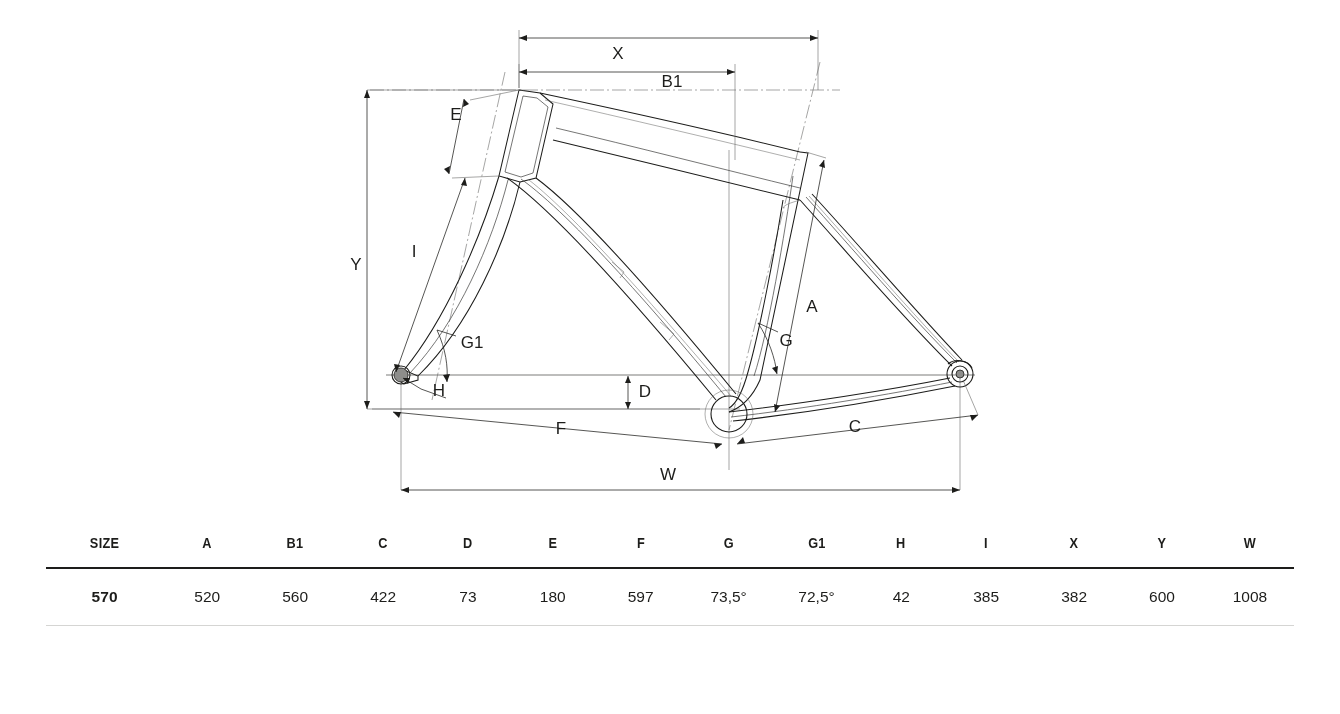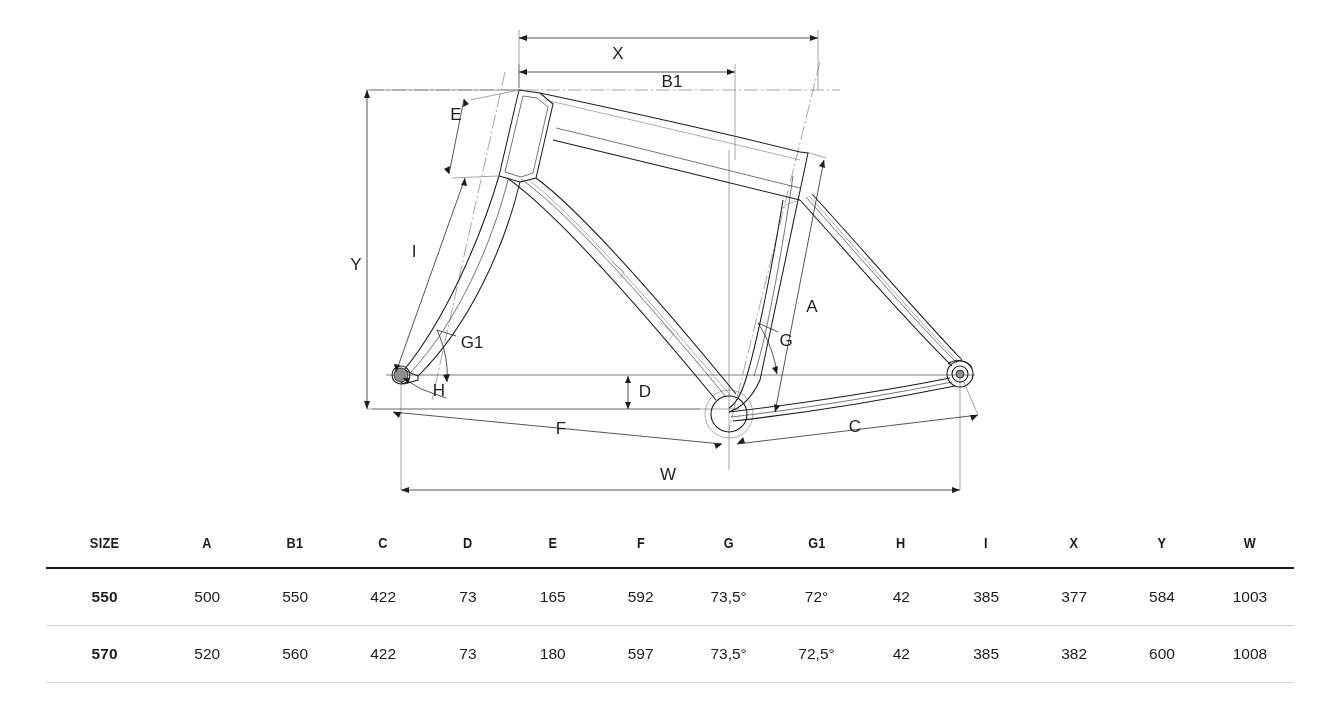--- a/index.html
+++ b/index.html
@@ -295,36 +295,20 @@
           <th>G1</th>
           <th>H</th>
           <th>I</th>
           <th>X</th>
           <th>Y</th>
           <th>W</th>
         </tr>
       </thead>
       <tbody>
         <tr>
-          <td class="size-cell">550</td>
-          <td>500</td>
-          <td>550</td>
-          <td>422</td>
-          <td>73</td>
-          <td>165</td>
-          <td>592</td>
-          <td>73,5°</td>
-          <td>72°</td>
-          <td>42</td>
-          <td>385</td>
-          <td>377</td>
-          <td>584</td>
-          <td>1003</td>
-        </tr>
-        <tr>
           <td class="size-cell">570</td>
           <td>520</td>
           <td>560</td>
           <td>422</td>
           <td>73</td>
           <td>180</td>
           <td>597</td>
           <td>73,5°</td>
           <td>72,5°</td>
           <td>42</td>

